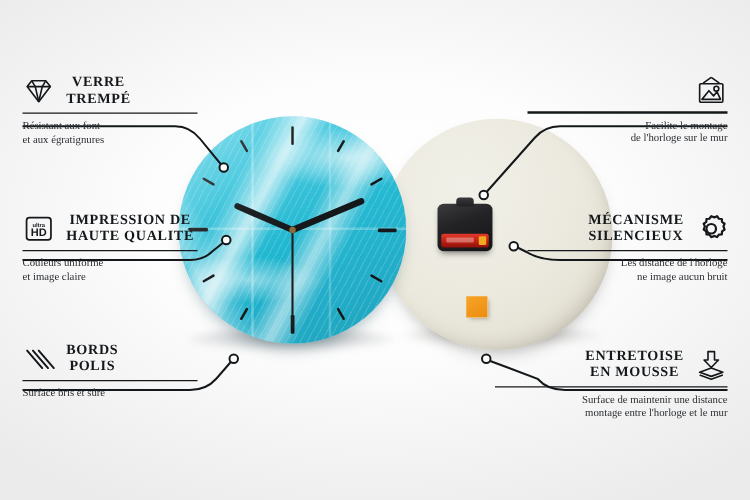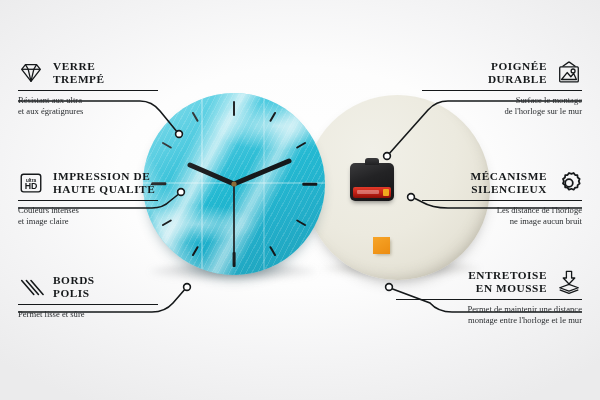--- a/index.html
+++ b/index.html
@@ -83,21 +83,21 @@
 
   
   .lines{position:absolute;inset:0;pointer-events:none;}
   .callout{position:absolute;}
   .co-left{text-align:left;}
   .co-right{text-align:right;}
   .co-head{display:flex;align-items:center;gap:9px;}
   .co-right .co-head{justify-content:flex-end;}
   .co-title{
     font-size:11.3px;font-weight:700;letter-spacing:.55px;color:#15181a;
-    line-height:13.4px;text-transform:uppercase;white-space:nowrap;
+    line-height:13.4px;text-transform:uppercase;white-space:nowrap;text-align:center;
   }
   .rule{height:1.6px;background:#15181a;margin:3px 0 4px;}
   .co-sub{
     font-size:8.6px;line-height:10.4px;color:#2a2d30;white-space:nowrap;
   }
   .ico{width:26px;height:26px;flex:0 0 26px;display:block;}
 </style>
 </head>
 <body>
 
@@ -176,76 +176,72 @@
             <path d="M8,5 L11,10 L14,23"></path>
             <path d="M20,5 L17,10 L14,23"></path>
         </g>
       </svg>
       <div>
         <div class="co-title">VERRE</div>
         <div class="co-title">TREMPÉ</div>
       </div>
     </div>
     <div class="rule"></div>
-    <div class="co-sub">Résistant aux ultra</div>
+    <div class="co-sub">Résistant aux font</div>
     <div class="co-sub">et aux égratignures</div>
   </div>
 
   <div class="callout co-left" style="left:18px;top:170px;width:140px;">
     <div class="co-head">
       <svg class="ico" viewBox="0 0 28 28">
         <rect x="3.5" y="4.5" width="21" height="19" rx="2.5" fill="none" stroke="#15181a" stroke-width="1.5"></rect>
         <text x="14" y="12.4" text-anchor="middle" font-family="Liberation Sans, sans-serif" font-size="5" font-weight="700" fill="#15181a">ultra</text>
         <text x="14" y="20.6" text-anchor="middle" font-family="Liberation Sans, sans-serif" font-size="9.5" font-weight="700" fill="#15181a">HD</text>
       </svg>
       <div>
         <div class="co-title">IMPRESSION DE</div>
         <div class="co-title">HAUTE QUALITÉ</div>
       </div>
     </div>
     <div class="rule"></div>
-    <div class="co-sub">Couleurs intenses</div>
+    <div class="co-sub">Couleurs uniforme</div>
     <div class="co-sub">et image claire</div>
   </div>
 
   <div class="callout co-left" style="left:18px;top:274px;width:140px;">
     <div class="co-head">
       <svg class="ico" viewBox="0 0 28 28">
         <g stroke="#15181a" stroke-width="1.7" stroke-linecap="round">
           <line x1="4" y1="7" x2="17" y2="22"></line>
           <line x1="9" y1="7" x2="22" y2="22"></line>
           <line x1="14" y1="7" x2="27" y2="22"></line>
         </g>
       </svg>
       <div>
         <div class="co-title">BORDS</div>
         <div class="co-title">POLIS</div>
       </div>
     </div>
     <div class="rule"></div>
-    <div class="co-sub">Permet lisse et sûre</div>
+    <div class="co-sub">Surface bris et sûre</div>
   </div>
 
   <div class="callout co-right" style="right:18px;top:60px;width:160px;">
     <div class="co-head">
-      <div>
-        <div class="co-title">POIGNÉE</div>
-        <div class="co-title">DURABLE</div>
-      </div>
       <svg class="ico" viewBox="0 0 28 28">
         <g fill="none" stroke="#15181a" stroke-width="1.4" stroke-linejoin="round">
           <path d="M14,2 L7,7 M14,2 L21,7"></path>
           <rect x="4" y="7.5" width="20" height="16" rx="1"></rect>
           <path d="M6,21 L12,13.5 L16,18 L19,14.5 L22,21 Z"></path>
           <circle cx="18.4" cy="11.8" r="2.1"></circle>
         </g>
       </svg>
     </div>
     <div class="rule"></div>
-    <div class="co-sub">Surface le montage</div>
+    <div class="co-sub">Facilite le montage</div>
     <div class="co-sub">de l'horloge sur le mur</div>
   </div>
 
   <div class="callout co-right" style="right:18px;top:170px;width:160px;">
     <div class="co-head">
       <div>
         <div class="co-title">MÉCANISME</div>
         <div class="co-title">SILENCIEUX</div>
       </div>
       <svg class="ico" viewBox="0 0 28 28">
@@ -253,32 +249,32 @@
           <path d="M14,3.2 l2.7,1.0 l2.3,-1.0 l1.6,2.2 l2.5,0.2 l0.2,2.5 l2.2,1.6 l-1.0,2.3 l1.0,2.7 l-2.2,1.6 l-0.2,2.5 l-2.5,0.2 l-1.6,2.2 l-2.3,-1.0 l-2.7,1.0 l-1.6,-2.2 l-2.5,-0.2 l-0.2,-2.5 l-2.2,-1.6 l1.0,-2.7 l-1.0,-2.3 l2.2,-1.6 l0.2,-2.5 l2.5,-0.2 Z"></path>
           <circle cx="14" cy="14" r="4.1"></circle>
         </g>
       </svg>
     </div>
     <div class="rule"></div>
     <div class="co-sub">Les distance de l'horloge</div>
     <div class="co-sub">ne image aucun bruit</div>
   </div>
 
-  <div class="callout co-right" style="right:18px;top:269px;width:186px;">
+  <div class="callout co-right" style="right:18px;top:279px;width:186px;">
     <div class="co-head">
       <div>
         <div class="co-title">ENTRETOISE</div>
         <div class="co-title">EN MOUSSE</div>
       </div>
       <svg class="ico" viewBox="0 0 28 28">
         <g fill="none" stroke="#15181a" stroke-width="1.4" stroke-linejoin="round">
           <path d="M11.2,2.5 h5.6 v7.2 h3.4 L14,16.2 L7.8,9.7 h3.4 Z"></path>
           <path d="M14,16.6 L24,20.2 L14,23.8 L4,20.2 Z"></path>
           <path d="M4,22.6 L14,26.2 L24,22.6"></path>
         </g>
       </svg>
     </div>
     <div class="rule"></div>
-    <div class="co-sub">Permet de maintenir une distance</div>
+    <div class="co-sub">Surface de maintenir une distance</div>
     <div class="co-sub">montage entre l'horloge et le mur</div>
   </div>
 
 </div>
 
 </body></html>

